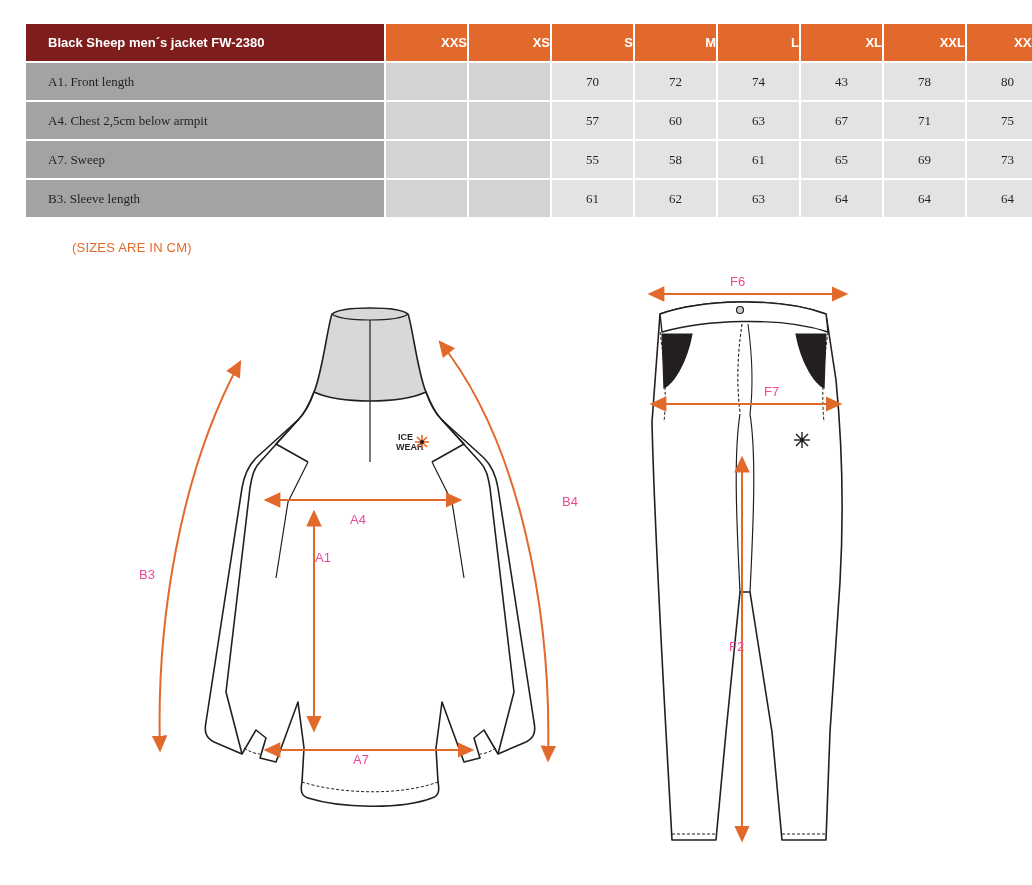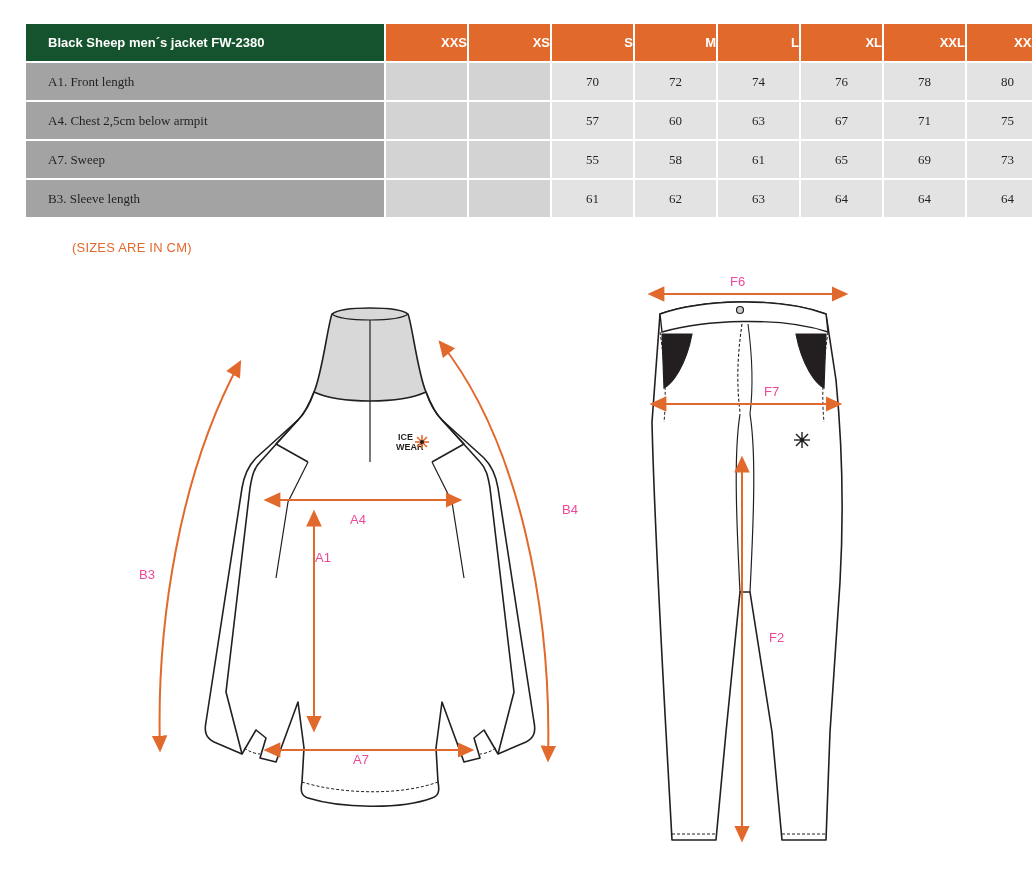--- a/index.html
+++ b/index.html
@@ -36,21 +36,21 @@
   }
   .hdr-cell {
     background: #e2692c;
     color: #ffffff;
     font-weight: bold;
     font-size: 13.5px;
     text-align: right;
     vertical-align: middle;
   }
   .hdr-title {
-    background: #14532d;
+    background: #7f1d1d;
     color: #ffffff;
     font-weight: bold;
     font-size: 13.5px;
     text-align: left;
     padding-left: 22px !important;
     vertical-align: middle;
   }
   .row-label {
     background: #a3a3a3;
     text-align: left;
@@ -114,21 +114,21 @@
       </tr>
     </thead>
     <tbody>
       <tr>
         <td class="row-label">A1. Front length</td>
         <td class="val-cell val-empty"></td>
         <td class="val-cell val-empty"></td>
         <td class="val-cell">70</td>
         <td class="val-cell">72</td>
         <td class="val-cell">74</td>
-        <td class="val-cell">76</td>
+        <td class="val-cell">43</td>
         <td class="val-cell">78</td>
         <td class="val-cell">80</td>
       </tr>
       <tr>
         <td class="row-label">A4. Chest 2,5cm below armpit</td>
         <td class="val-cell val-empty"></td>
         <td class="val-cell val-empty"></td>
         <td class="val-cell">57</td>
         <td class="val-cell">60</td>
         <td class="val-cell">63</td>
@@ -239,21 +239,21 @@
       <line x1="254" y1="250" x2="254" y2="468" marker-start="url(#arrOstart)" marker-end="url(#arrO)"></line>
 
       <line x1="206" y1="488" x2="412" y2="488" marker-start="url(#arrOstart)" marker-end="url(#arrO)"></line>
     </g>
   </svg>
 
   <div class="dim-label" style="left:139px;top:269px;margin-top:36px;">B3</div>
   <div class="dim-label" style="left:350px;top:250px;">A4</div>
   <div class="dim-label" style="left:315px;top:288px;">A1</div>
   <div class="dim-label" style="left:353px;top:490px;">A7</div>
-  <div class="dim-label" style="left:562px;top:240px;">B4</div>
+  <div class="dim-label" style="left:562px;top:232px;">B4</div>
 
   <svg width="320" height="620" viewBox="0 0 320 620" style="position:absolute;left:630px;top:0;">
     <g fill="#ffffff" stroke="#231f20" stroke-width="1.6" stroke-linejoin="round">
       <path d="M30,52 C70,38 146,34 196,52
                L206,118 C212,180 214,250 210,320
                L200,470 L196,578 L152,578
                L142,470 L120,330 L110,330
                L96,470 L86,578 L42,578
                L36,470 C30,360 24,250 22,160 Z"></path>
     </g>
@@ -286,15 +286,15 @@
 
     <g stroke="#e2692c" stroke-width="2" fill="none">
       <line x1="20" y1="32" x2="216" y2="32" marker-start="url(#arrOstart)" marker-end="url(#arrO)"></line>
       <line x1="22" y1="142" x2="210" y2="142" marker-start="url(#arrOstart)" marker-end="url(#arrO)"></line>
       <line x1="112" y1="196" x2="112" y2="578" marker-start="url(#arrOstart)" marker-end="url(#arrO)"></line>
     </g>
   </svg>
 
   <div class="dim-label" style="left:730px;top:12px;">F6</div>
   <div class="dim-label" style="left:748px;top:122px;margin-left:16px;">F7</div>
-  <div class="dim-label" style="left:729px;top:368px;margin-left:40px;">F2</div>
+  <div class="dim-label" style="left:729px;top:377px;">F2</div>
 
 </div>
 
 </body></html>

